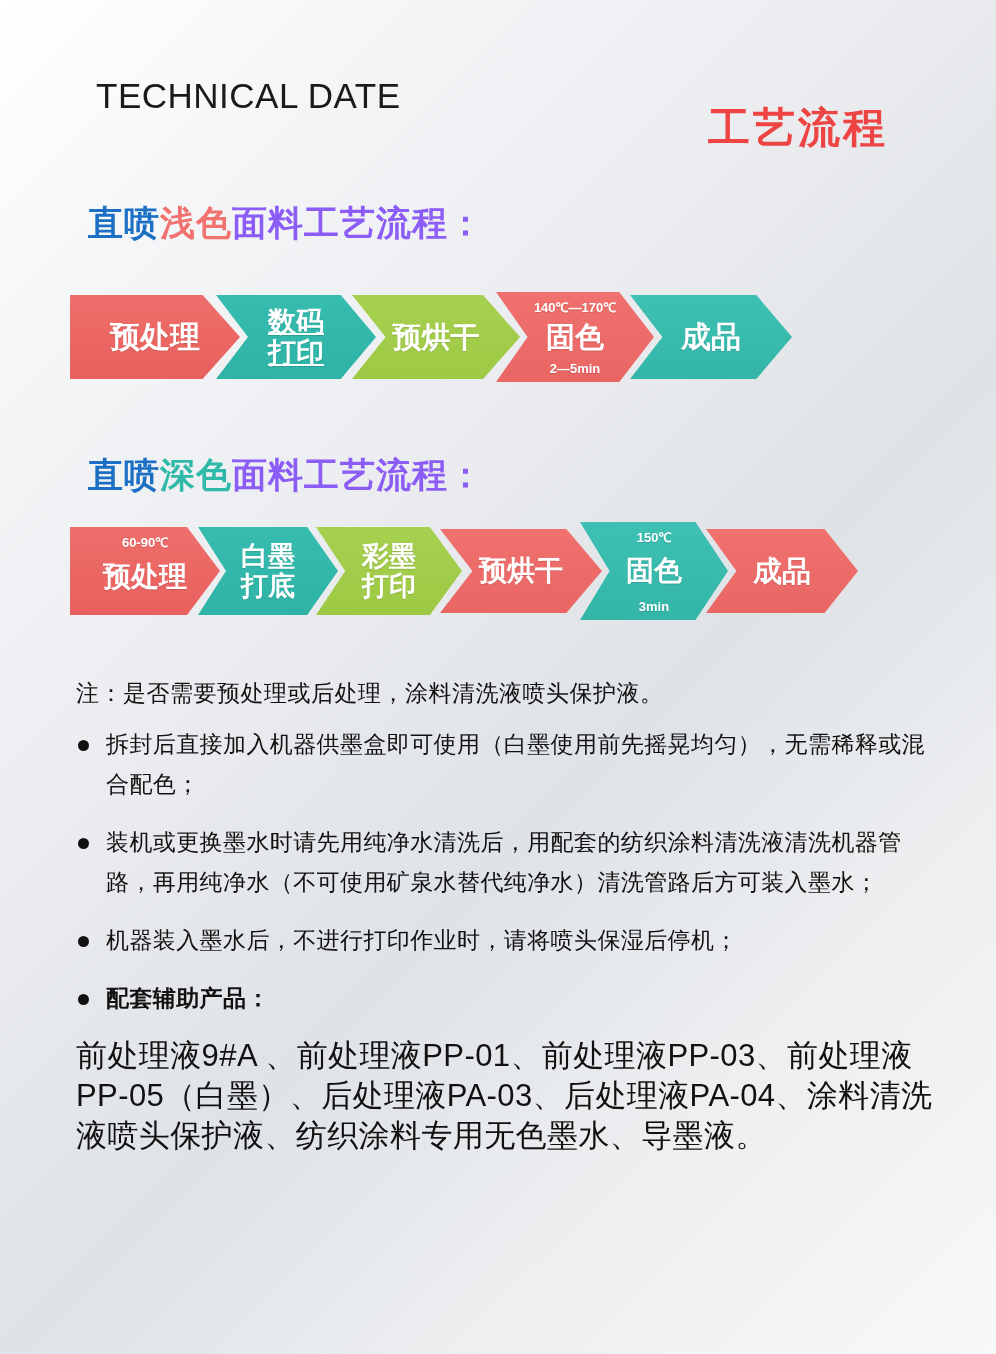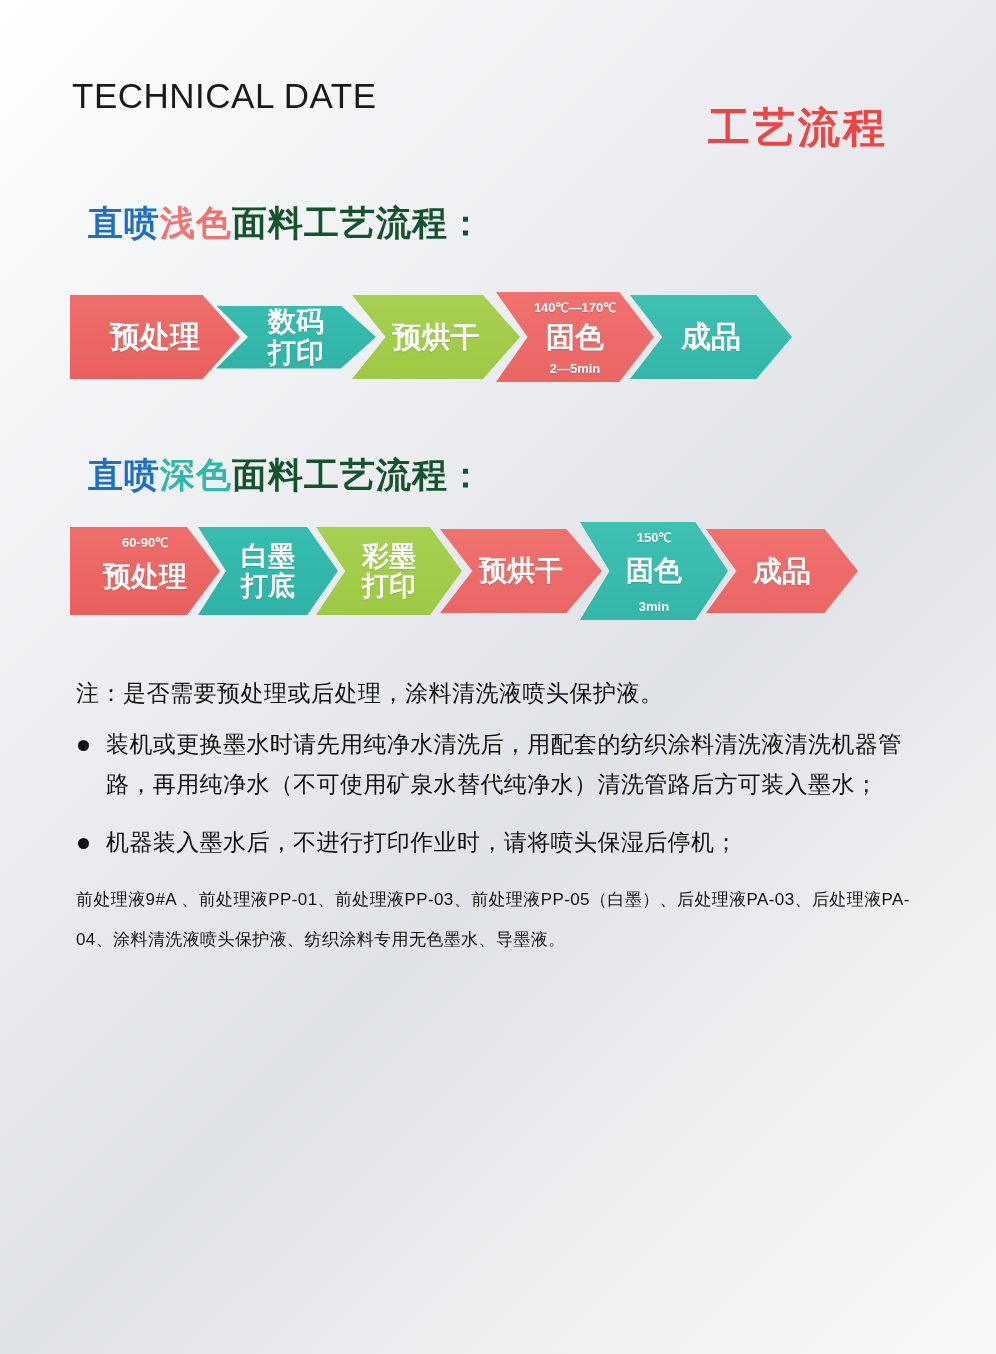--- a/index.html
+++ b/index.html
@@ -23,21 +23,21 @@
 
   
   .header {
     position: absolute;
     left: 0; top: 0;
     width: 996px;
     height: 180px;
   }
   .hdr-en {
     position: absolute;
-    left: 72px;
+    left: 96px;
     top: 74px;
     font-size: 35px;
     line-height: 43px;
     letter-spacing: 0.5px;
     color: #1a1a1a;
     font-weight: 400;
     width: 330px;
   }
   .hdr-cn {
     position: absolute;
@@ -54,21 +54,21 @@
   .sec-title {
     position: absolute;
     font-size: 35px;
     font-weight: 700;
     letter-spacing: 1px;
     white-space: nowrap;
   }
   .sec-title .blue  { color: #1b6fc4; }
   .sec-title .pink  { color: #f2726f; }
   .sec-title .teal  { color: #2fb9a8; }
-  .sec-title .blue2 { color: #14532d; }
+  .sec-title .blue2 { color: #8b5cf6; }
 
   #sec1-title { left: 88px; top: 200px; }
   #sec2-title { left: 88px; top: 452px; }
 
   
   .flow {
     position: absolute;
     display: flex;
     align-items: center;
   }
@@ -157,21 +157,21 @@
     width: 11px;
     height: 11px;
     border-radius: 50%;
     background: #111;
   }
   li.bold-item {
     font-weight: 700;
     margin-bottom: 10px;
   }
   .tail-para {
-    font-size: 17px;
+    font-size: 31px;
     line-height: 40px;
     letter-spacing: 0.4px;
     color: #111;
     margin: 8px 0 0 2px;
   }
 </style>
 </head>
 <body>
 
 <div class="page">
@@ -182,21 +182,21 @@
   </div>
 
   <div class="sec-title" id="sec1-title">
     <span class="blue">直喷</span><span class="pink">浅色</span><span class="blue2">面料工艺流程</span><span class="blue2">：</span>
   </div>
 
   <div class="flow" id="flow1">
     <div class="chev shape c-red" style="width:170px;height:84px;font-size:30px;">
       <span class="label">预处理</span>
     </div>
-    <div class="chev shape notch c-teal" style="width:160px;height:63px;font-size:28px;margin-left:-24px;">
+    <div class="chev shape notch c-teal" style="width:160px;height:84px;font-size:28px;margin-left:-24px;text-decoration:underline;">
       <span class="label">数码
 打印</span>
     </div>
     <div class="chev shape notch c-green" style="width:168px;height:84px;font-size:29px;margin-left:-24px;">
       <span class="label">预烘干</span>
     </div>
     <div class="chev shape notch c-red2" style="width:158px;height:90px;font-size:29px;margin-left:-24px;">
       <span class="temp top">140℃—170℃</span>
       <span class="label">固色</span>
       <span class="temp bot">2—5min</span>
@@ -232,19 +232,21 @@
       <span class="temp bot">3min</span>
     </div>
     <div class="chev shape notch c-red2" style="width:152px;height:84px;font-size:29px;margin-left:-22px;">
       <span class="label">成品</span>
     </div>
   </div>
 
   <div class="note-block">
     <p class="note-lead">注：是否需要预处理或后处理，涂料清洗液喷头保护液。</p>
     <ul class="bullets">
+      <li>拆封后直接加入机器供墨盒即可使用（白墨使用前先摇晃均匀），无需稀释或混合配色；</li>
       <li>装机或更换墨水时请先用纯净水清洗后，用配套的纺织涂料清洗液清洗机器管路，再用纯净水（不可使用矿泉水替代纯净水）清洗管路后方可装入墨水；</li>
       <li>机器装入墨水后，不进行打印作业时，请将喷头保湿后停机；</li>
+      <li class="bold-item">配套辅助产品：</li>
     </ul>
     <p class="tail-para">前处理液9#A 、前处理液PP-01、前处理液PP-03、前处理液PP-05（白墨）、后处理液PA-03、后处理液PA-04、涂料清洗液喷头保护液、纺织涂料专用无色墨水、导墨液。</p>
   </div>
 
 </div>
 
 </body></html>

